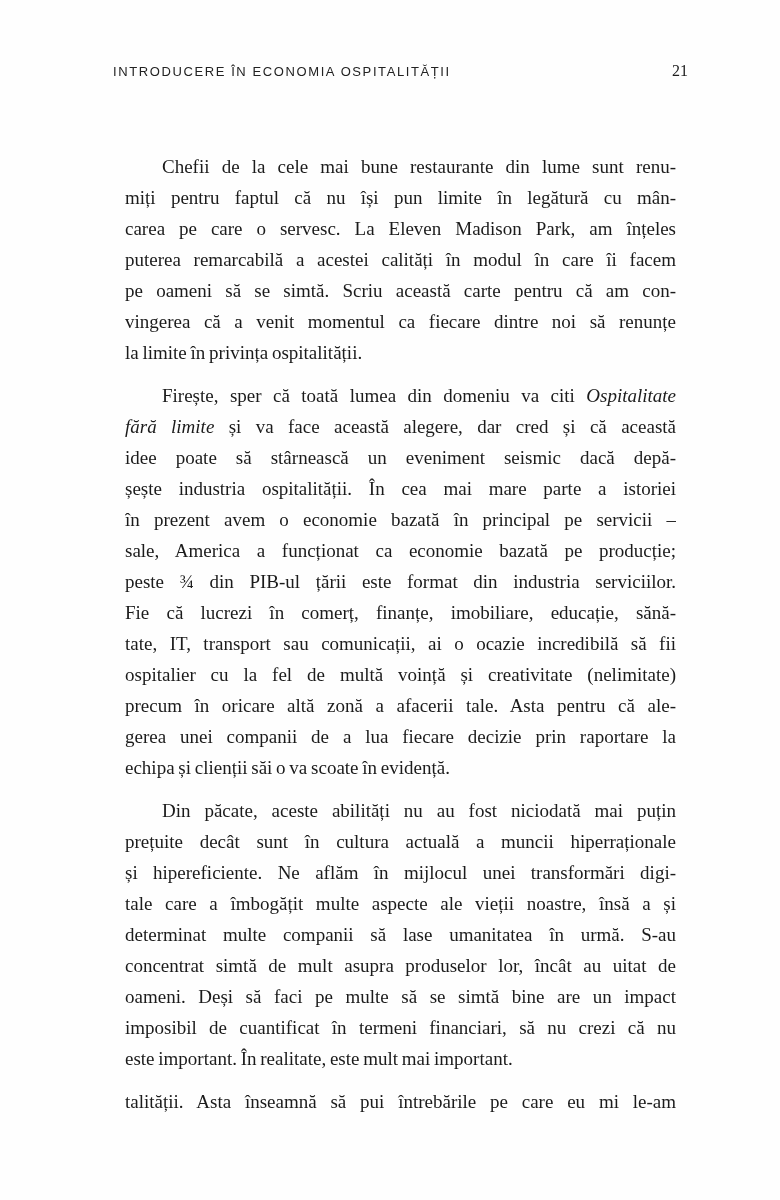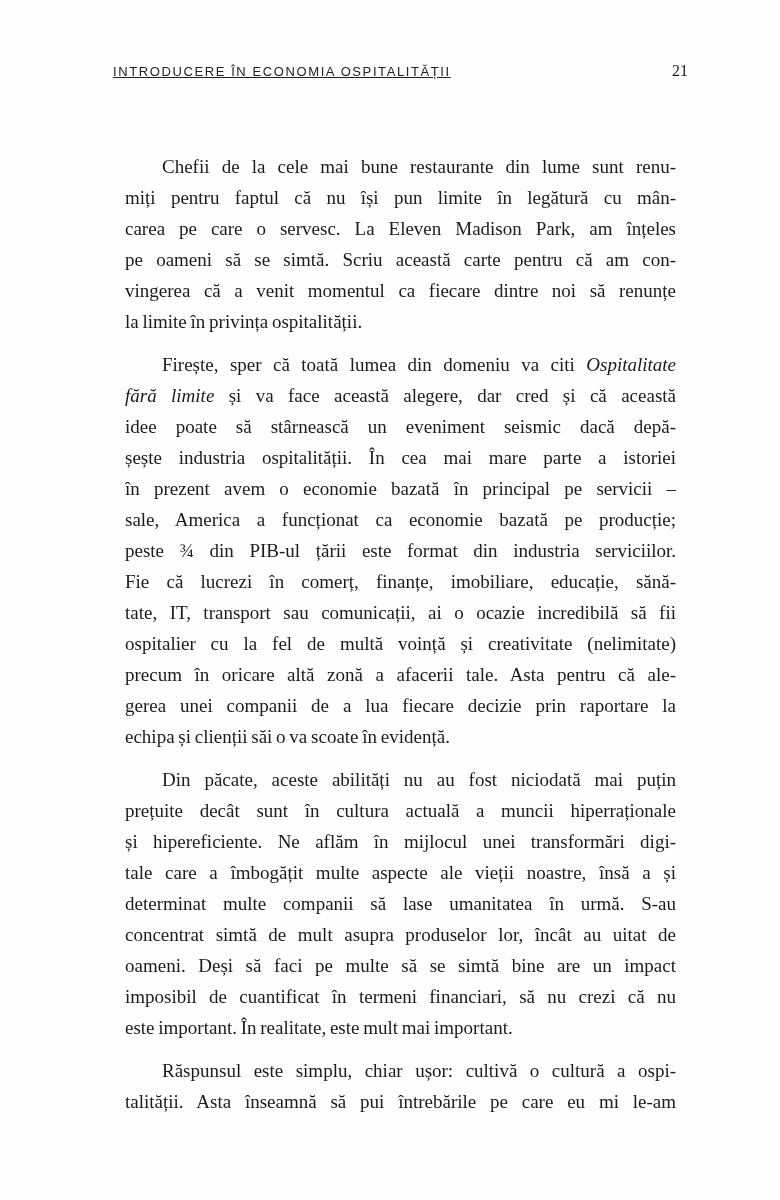--- a/index.html
+++ b/index.html
@@ -20,21 +20,20 @@
     width: 575px;
     display: flex;
     justify-content: space-between;
     align-items: baseline;
   }
   .head-title {
     font-family: "Liberation Sans", sans-serif;
     font-size: 13px;
     letter-spacing: 1.6px;
     color: #222;
-    text-decoration: underline;
   }
   .page-num {
     font-family: "Liberation Serif", serif;
     font-size: 16px;
     color: #1c1c1c;
     text-align: right;
   }
   .body-text {
     position: absolute;
     top: 139px;
@@ -64,20 +63,21 @@
 <div class="page" style="background: rgb(254, 254, 254); color: rgb(27, 27, 27);">
   <div class="running-head">
     <span class="head-title">INTRODUCERE ÎN ECONOMIA OSPITALITĂȚII</span>
     <span class="page-num">21</span>
   </div>
   <div class="body-text">
       <div class="paragraph">
         <div class="line first"><span>Chefii de la cele mai bune restaurante din lume sunt renu-</span></div>
         <div class="line"><span>miți pentru faptul că nu își pun limite în legătură cu mân-</span></div>
         <div class="line"><span>carea pe care o servesc. La Eleven Madison Park, am înțeles</span></div>
+        <div class="line"><span>puterea remarcabilă a acestei calități în modul în care îi facem</span></div>
         <div class="line"><span>pe oameni să se simtă. Scriu această carte pentru că am con-</span></div>
         <div class="line"><span>vingerea că a venit momentul ca fiecare dintre noi să renunțe</span></div>
         <div class="line flush"><span>la limite în privința ospitalității.</span></div>
       </div>
       <div class="paragraph">
         <div class="line first"><span>Firește, sper că toată lumea din domeniu va citi </span><em>Ospitalitate</em></div>
         <div class="line"><em>fără limite</em><span> și va face această alegere, dar cred și că această</span></div>
         <div class="line"><span>idee poate să stârnească un eveniment seismic dacă depă-</span></div>
         <div class="line"><span>șește industria ospitalității. În cea mai mare parte a istoriei</span></div>
         <div class="line"><span>în prezent avem o economie bazată în principal pe servicii –</span></div>
@@ -95,17 +95,16 @@
         <div class="line"><span>prețuite decât sunt în cultura actuală a muncii hiperraționale</span></div>
         <div class="line"><span>și hipereficiente. Ne aflăm în mijlocul unei transformări digi-</span></div>
         <div class="line"><span>tale care a îmbogățit multe aspecte ale vieții noastre, însă a și</span></div>
         <div class="line"><span>determinat multe companii să lase umanitatea în urmă. S-au</span></div>
         <div class="line"><span>concentrat simtă de mult asupra produselor lor, încât au uitat de</span></div>
         <div class="line"><span>oameni. Deși să faci pe multe să se simtă bine are un impact</span></div>
         <div class="line"><span>imposibil de cuantificat în termeni financiari, să nu crezi că nu</span></div>
         <div class="line flush"><span>este important. În realitate, este mult mai important.</span></div>
       </div>
       <div class="paragraph">
-        <div class="line first"><span>Răspunsul este simplu, chiar ușor: cultivă o cultură a ospi-</span></div>
         <div class="line"><span>talității. Asta înseamnă să pui întrebările pe care eu mi le-am</span></div>
       </div>
     </div>
 </div>
 
 </body></html>

